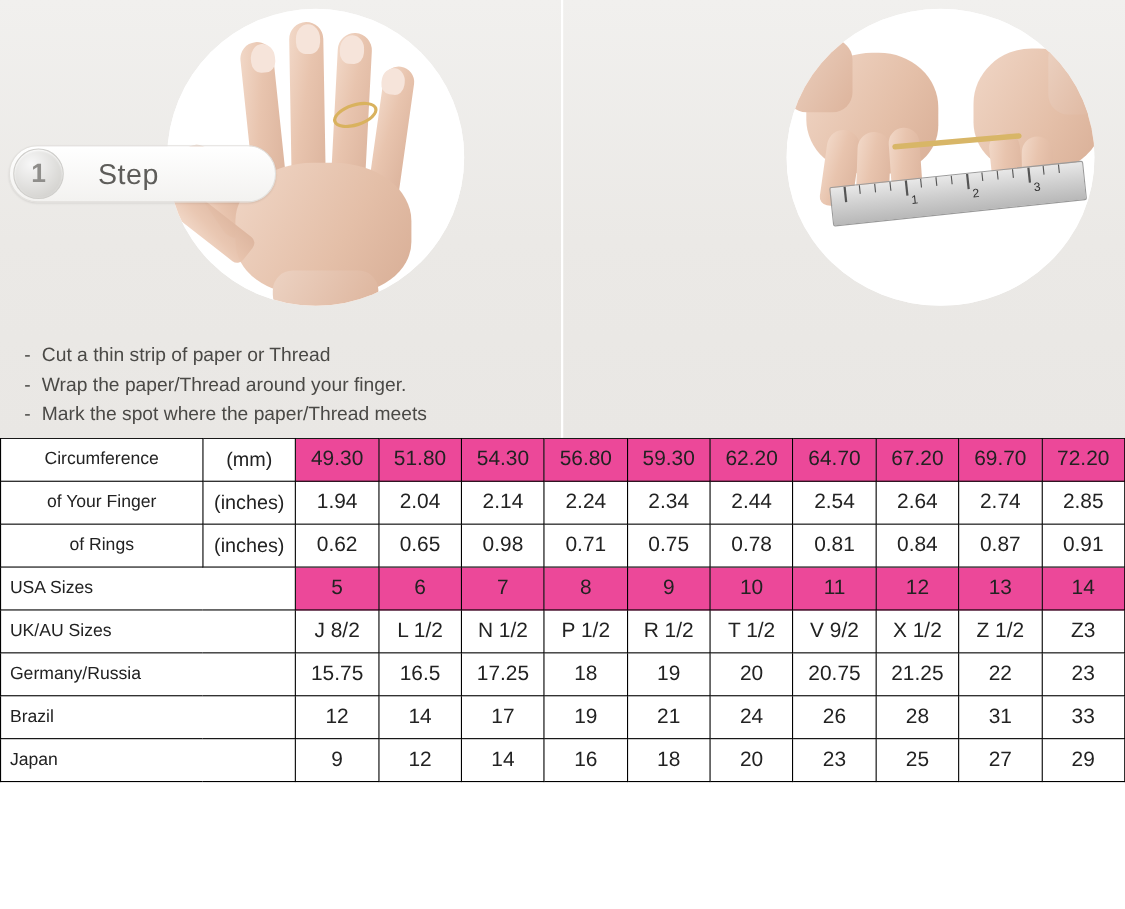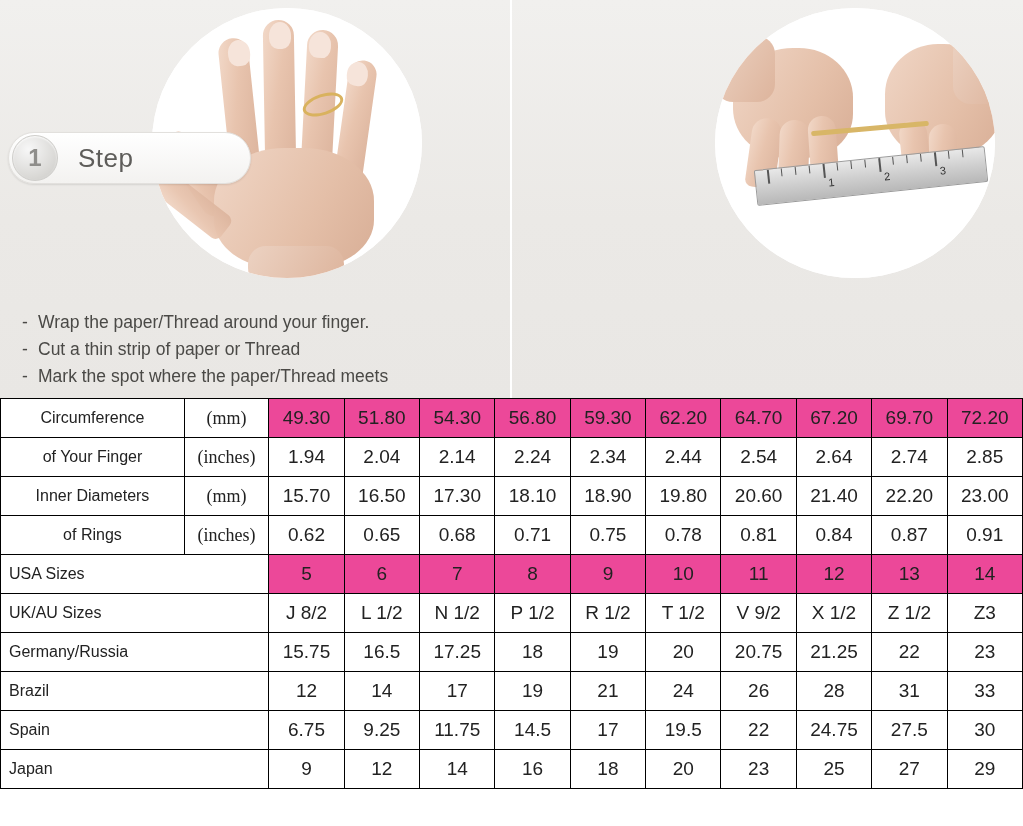--- a/index.html
+++ b/index.html
@@ -124,21 +124,21 @@
     width: 44px; height: 44px;
     margin-left: 3px;
     border-radius: 50%;
     background: radial-gradient(circle at 35% 30%, #f7f7f7 0%, #d8d7d4 70%, #c9c8c5 100%);
     border: 1px solid #cfcecb;
     display: flex; align-items: center; justify-content: center;
     font-size: 24px; color: #8f8e8b; font-weight: bold;
     box-shadow: inset 0 1px 2px rgba(255,255,255,.9);
   }
   .step-text {
-    margin-left: 20px;
+    margin-left: 31px;
     font-size: 26px;
     color: #5e5d5a;
     letter-spacing: .5px;
   }
 
   .bullets {
     position: absolute;
     bottom: 8px;
     font-size: 17.5px;
     color: #4a4946;
@@ -166,21 +166,20 @@
     text-align: center;
     font-size: 16px;
     padding: 0 6px;
   }
   td.rowlabel.left {
     text-align: left;
     padding-left: 8px;
   }
   td.unit {
     font-size: 18px;
-    font-family: Liberation Serif, serif;
   }
   td.shaded {
     background: #ec4899;
   }
   col.c-label { width: 183px; }
   col.c-unit  { width: 84px; }
   col.c-v     { width: 75px; }
 </style>
 </head>
 <body>
@@ -216,22 +215,22 @@
           <div class="finger" style="left:24px; top:150px; width:28px; height:90px; transform:rotate(-52deg); opacity:.95;"></div>
         </div>
       </div>
 
       <div class="step-label step-1">
         <div class="step-circle">1</div>
         <div class="step-text">Step</div>
       </div>
 
       <div class="bullets bullets-1">
+        <div><span class="dash">-</span><span>Cut a thin strip of paper or Thread</span></div>
         <div><span class="dash">-</span><span>Wrap the paper/Thread around your finger.</span></div>
-        <div><span class="dash">-</span><span>Cut a thin strip of paper or Thread</span></div>
         <div><span class="dash">-</span><span>Mark the spot where the paper/Thread meets</span></div>
       </div>
     </div>
 
     <div class="step-panel right">
 
       <div class="photo photo-2">
         <div class="hand-wrap">
 
           <div class="palm" style="left:18px; top:40px; width:120px; height:110px; border-radius:50% 45% 40% 45%;"></div>
@@ -313,41 +312,27 @@
         <td>2.14</td>
         <td>2.24</td>
         <td>2.34</td>
         <td>2.44</td>
         <td>2.54</td>
         <td>2.64</td>
         <td>2.74</td>
         <td>2.85</td>
       </tr>
 
-      <tr>
-        <td class="rowlabel">Inner Diameters</td>
-        <td class="unit">(mm)</td>
-        <td>15.70</td>
-        <td>16.50</td>
-        <td>17.30</td>
-        <td>18.10</td>
-        <td>18.90</td>
-        <td>19.80</td>
-        <td>20.60</td>
-        <td>21.40</td>
-        <td>22.20</td>
-        <td>23.00</td>
-      </tr>
 
       <tr>
         <td class="rowlabel">of Rings</td>
         <td class="unit">(inches)</td>
         <td>0.62</td>
         <td>0.65</td>
-        <td>0.68</td>
+        <td>0.98</td>
         <td>0.71</td>
         <td>0.75</td>
         <td>0.78</td>
         <td>0.81</td>
         <td>0.84</td>
         <td>0.87</td>
         <td>0.91</td>
       </tr>
 
       <tr>
@@ -399,33 +384,20 @@
         <td>17</td>
         <td>19</td>
         <td>21</td>
         <td>24</td>
         <td>26</td>
         <td>28</td>
         <td>31</td>
         <td>33</td>
       </tr>
 
-      <tr>
-        <td class="rowlabel left" colspan="2">Spain</td>
-        <td>6.75</td>
-        <td>9.25</td>
-        <td>11.75</td>
-        <td>14.5</td>
-        <td>17</td>
-        <td>19.5</td>
-        <td>22</td>
-        <td>24.75</td>
-        <td>27.5</td>
-        <td>30</td>
-      </tr>
 
 
       <tr>
         <td class="rowlabel left" colspan="2">Japan</td>
         <td>9</td>
         <td>12</td>
         <td>14</td>
         <td>16</td>
         <td>18</td>
         <td>20</td>

